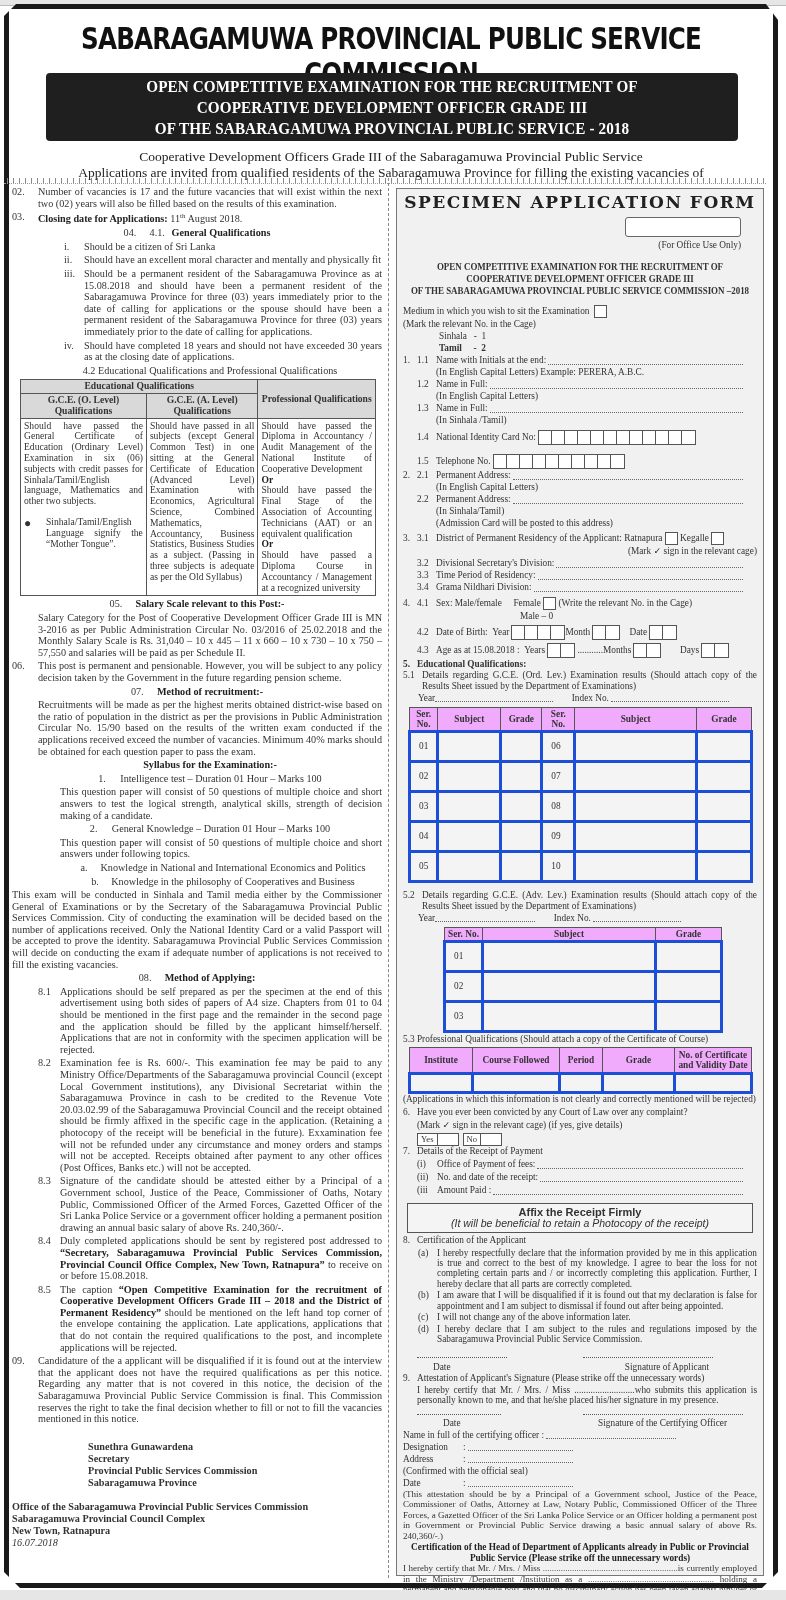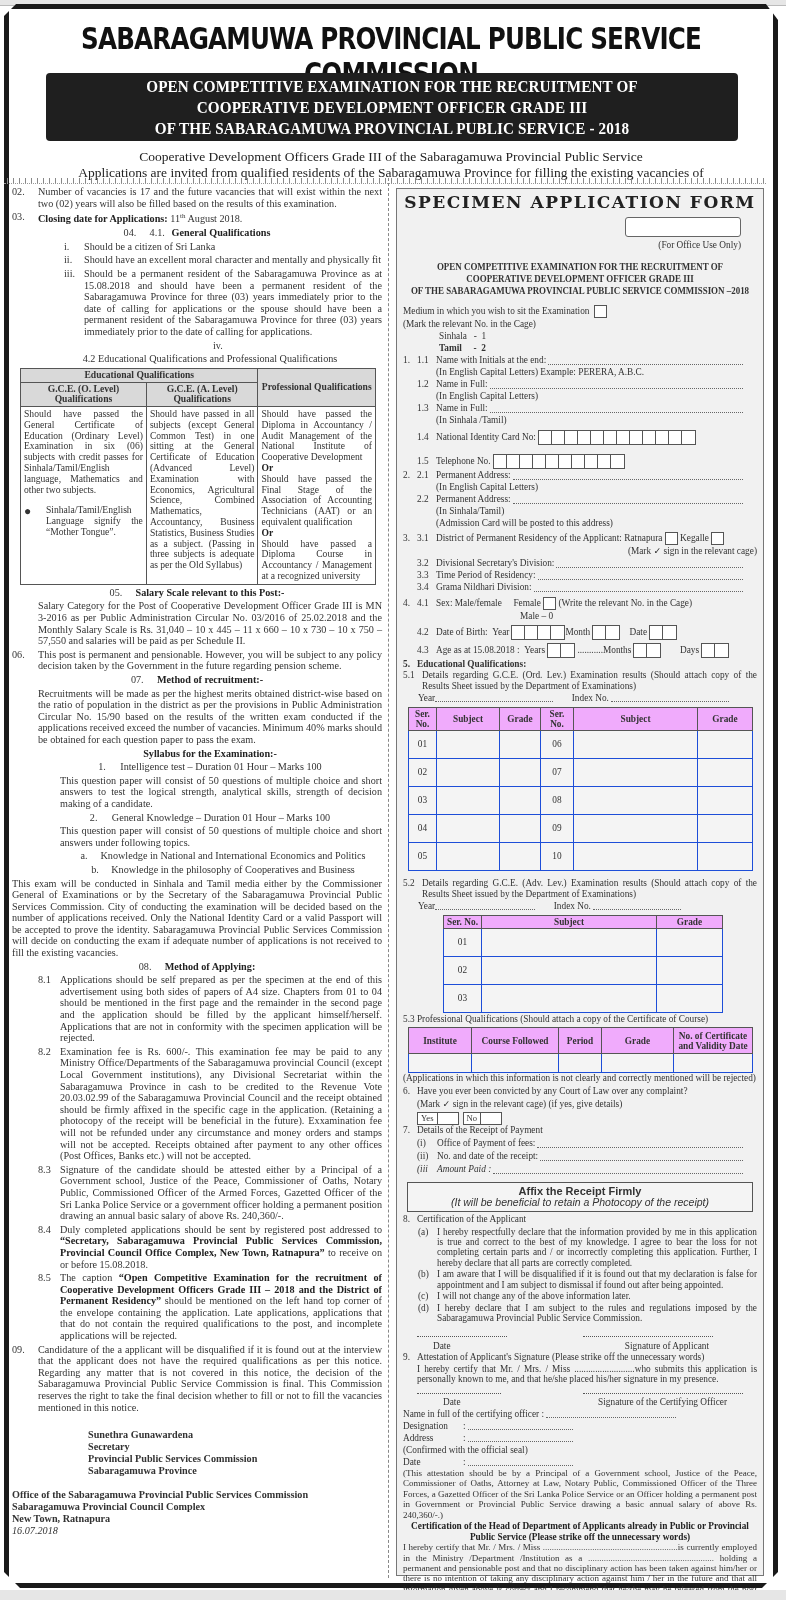--- a/index.html
+++ b/index.html
@@ -84,21 +84,21 @@
   .dots { flex: 1; border-bottom: 1px dotted #666; height: 9px; margin-left: 2px; margin-right: 14px; }
   .cage { display: inline-block; width: 13px; height: 13px; border: 1px solid #555; background: #fff; vertical-align: middle; }
   .cages { display: inline-flex; border: 1px solid #555; background: #fff; margin-left: 2px; }
   .cages span { width: 13px; height: 13px; border-right: 1px solid #555; }
   .cages span:last-child { border-right: none; }
   .pad33 { padding-left: 33px; }
   .sec { font-weight: bold; }
 
   table.grid { border-collapse: collapse; width: 100%; font-size: 9.3px; background: #f4f4f4; }
   table.grid th { background: #f0abfc; border: 1px solid #555; font-weight: bold; text-align: center; line-height: 10px; padding: 1px 2px; }
-  table.grid td { border: 1px solid #1d4ed8; height: 13px; text-align: center; line-height: 11px; padding: 8px; }
+  table.grid td { border: 3px solid #1d4ed8; height: 13px; text-align: left; line-height: 11px; padding: 8px; }
 
   .yn { display: inline-flex; border: 1px solid #555; background: #fff; margin-right: 4px; font-size: 8.6px; }
   .yn span { padding: 0 3px; border-right: 1px solid #555; line-height: 11px; }
   .yn i { width: 20px; }
 
   .affix { border: 1px solid #555; margin: 6px 4px 2px 4px; text-align: center; padding: 3px 0; font-family: "Liberation Sans", sans-serif; background: #f4f4f4; }
   .affix .t { font-weight: bold; font-size: 11px; }
   .affix .s { font-style: italic; font-size: 10.5px; }
 
   .decl { display: flex; padding-left: 15px; margin-top: 1px; }
@@ -155,20 +155,21 @@
   <div class="row indent2">
       <span class="roman">ii.</span>
       <span class="txt">Should have an excellent moral character and mentally and physically fit</span>
     </div>
   <div class="row indent2">
       <span class="roman">iii.</span>
       <span class="txt">Should be a permanent resident of the Sabaragamuwa Province as at 15.08.2018 and should have been a permanent resident of the Sabaragamuwa Province for three (03) years immediately prior to the date of calling for applications or the spouse should have been a permanent resident of the Sabaragamuwa Province for three (03) years immediately prior to the date of calling for applications.</span>
     </div>
   <div class="row indent2">
       <span class="roman">iv.</span>
+      <span class="txt">Should have completed 18 years and should not have exceeded 30 years as at the closing date of applications.</span>
     </div>
   <div class="row indent1">4.2 Educational Qualifications and Professional Qualifications</div>
 
   <table class="qual">
     <tbody>
         <tr>
       <th colspan="2">Educational Qualifications</th>
       <th rowspan="2" style="width:118px;">Professional Qualifications</th>
     </tr>
     <tr>
@@ -545,21 +546,21 @@
   <div class="fl" style="padding-left:14px; margin-top:1px;">
       <span style="width:20px;">(i)</span>
       <span>Office of Payment of fees:</span>
       <span class="dots"></span>
     </div>
   <div class="fl" style="padding-left:14px; margin-top:1px;">
       <span style="width:20px;">(ii)</span>
       <span>No. and date of the receipt:</span>
       <span class="dots"></span>
     </div>
-  <div class="fl" style="padding-left:14px; margin-top:1px;font-style:italic;">
+  <div class="fl" style="padding-left:14px; margin-top:1px;">
       <span style="width:20px;">(iii</span>
       <span>Amount Paid :</span>
       <span class="dots"></span>
     </div>
 
   <div class="affix">
     <div class="t">Affix the Receipt Firmly</div>
     <div class="s">(It will be beneficial to retain a Photocopy of the receipt)</div>
   </div>
 

